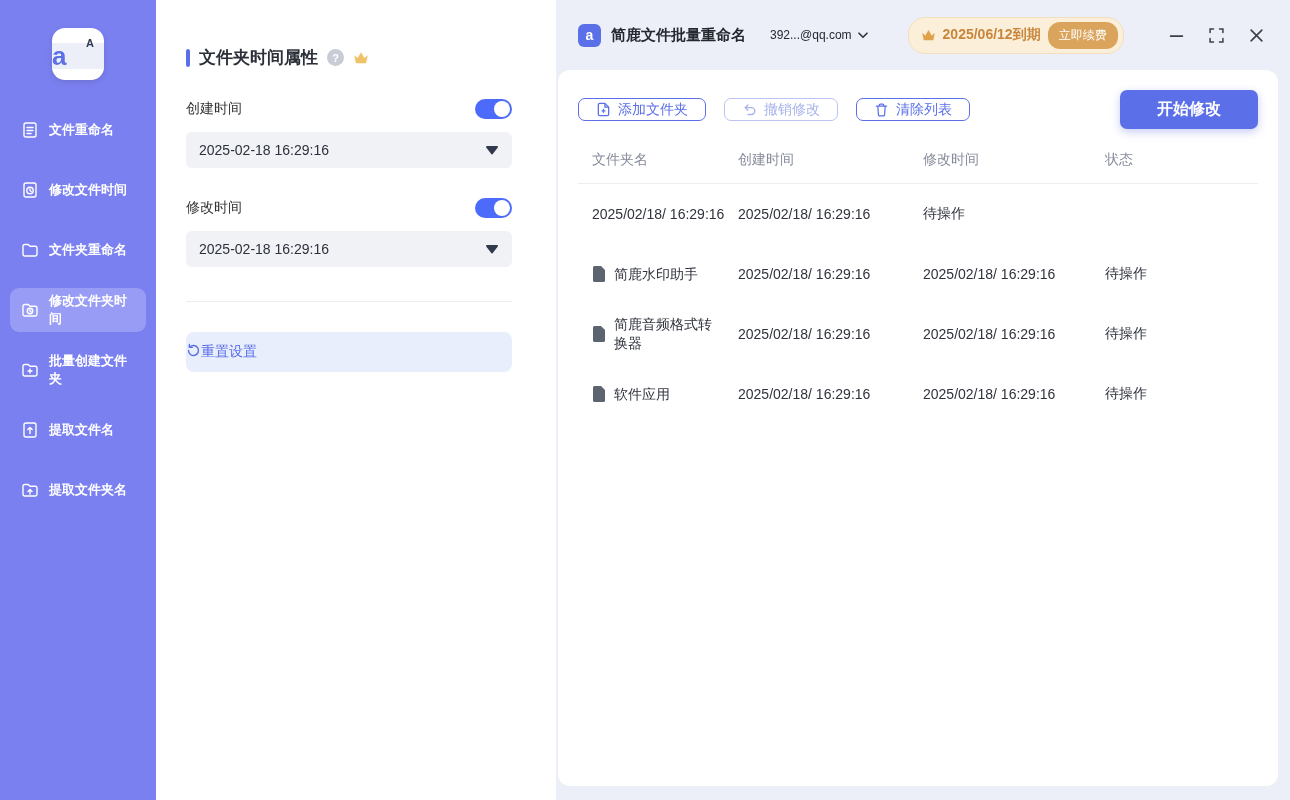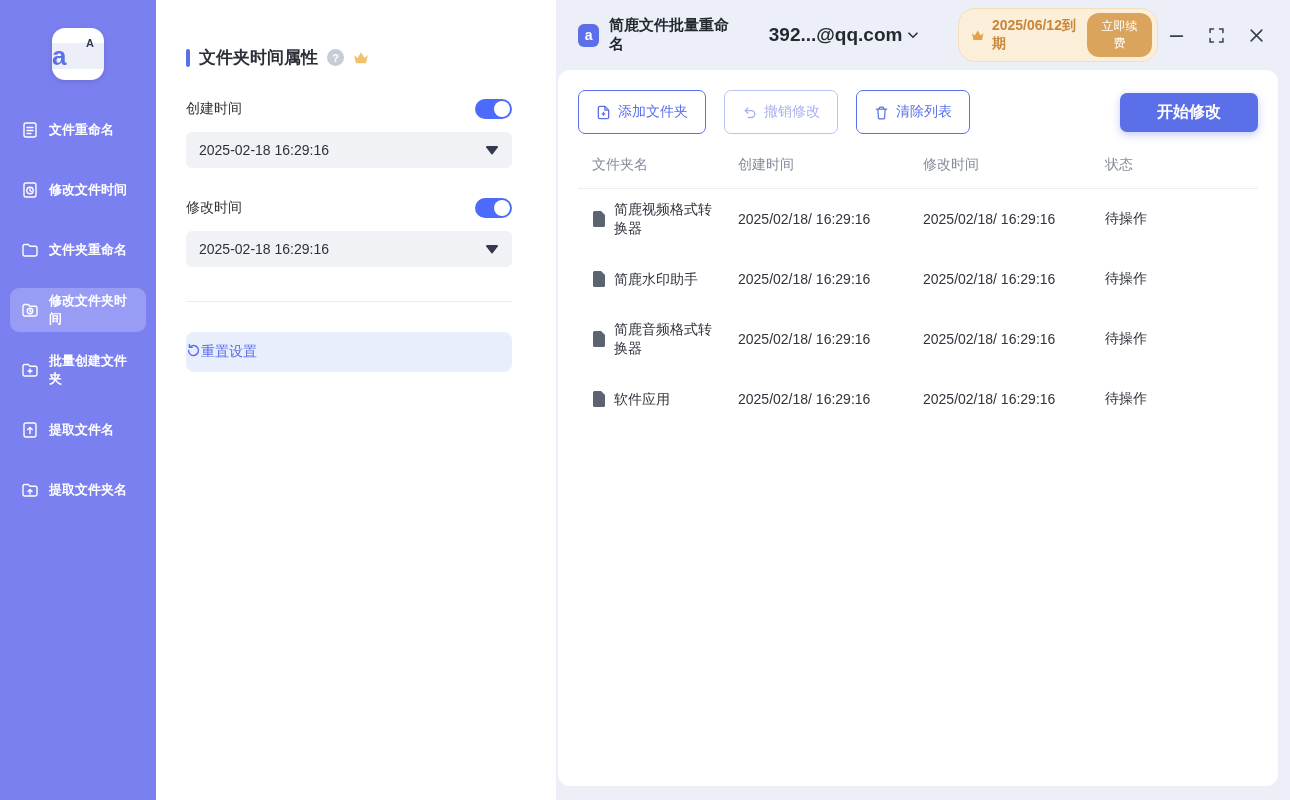--- a/index.html
+++ b/index.html
@@ -41,32 +41,32 @@
                color:#5B6FE8; font-size:14px; display:flex; align-items:center; justify-content:flex-start;
                gap:0; cursor:pointer; font-family:Liberation Serif, serif; }
 
   
   .main { flex:1; background:#EDEFF8; display:flex; flex-direction:column; min-width:0; }
   .topbar { height:70px; display:flex; align-items:center; padding:0 26px 0 22px; gap:10px; }
   .app-mini-icon { width:23px; height:23px; background:#5B6FE8; border-radius:6px; color:#fff;
                    display:flex; align-items:center; justify-content:center; font-size:14px; font-weight:bold; }
   .app-title { font-size:15px; font-weight:bold; color:#24282f; }
   .account { display:flex; align-items:center; gap:6px; margin-left:14px; cursor:pointer; }
-  .account-text { font-size:19px; font-weight:bold; color:#24282f;margin-left:12px; }
+  .account-text { font-size:12px; font-weight:normal; color:#24282f; }
   .expiry-pill { margin-left:30px; display:flex; align-items:center; gap:7px; background:#FBEFD9;
                  border:1px solid #F2DFBD; border-radius:17px; padding:4px 5px 4px 12px; }
   .expiry-text { font-size:14px; font-weight:bold; color:#C9863B; }
   .renew-btn { background:#DBA45C; color:#fff; font-size:12px; border:none; border-radius:12px;
                padding:5px 11px; cursor:pointer; font-family:inherit; }
   .win-controls { margin-left:auto; display:flex; align-items:center; gap:24px; }
   .win-btn { width:16px; height:16px; display:flex; align-items:center; justify-content:center; cursor:pointer; }
 
   .card { flex:1; background:#fff; border-radius:12px; margin:0 12px 14px 2px; padding:20px 20px; overflow:hidden; }
   .toolbar { display:flex; align-items:center; gap:18px; }
-  .btn-outline { height:44px; padding:0 17px; background:#fff; border:1px solid #5B6FE8; color:#5B6FE8;
+  .btn-outline { height:23px; padding:0 17px; background:#fff; border:1px solid #5B6FE8; color:#5B6FE8;
                  border-radius:7px; font-size:14px; display:inline-flex; align-items:center; gap:7px;
                  cursor:pointer; font-family:inherit; }
   .btn-outline.disabled { border-color:#BAC3F2; color:#A9B3ED; cursor:default; }
   .btn-primary { margin-left:auto; height:39px; padding:0 37px; background:#5B6FE8; border:none; border-radius:7px;
                  color:#fff; font-size:16px; font-weight:bold; cursor:pointer; font-family:Liberation Sans, sans-serif;
                  box-shadow:0 3px 8px rgba(91,111,232,.35); }
 
   .table { margin-top:22px; }
   .thead { display:grid; grid-template-columns:146px 185px 182px 1fr; padding:0 0 14px 14px;
            border-bottom:1px solid #EDEEF2; }
@@ -279,28 +279,20 @@
 
       <div class="table">
         <div class="thead">
           <span class="th">文件夹名</span>
           <span class="th">创建时间</span>
           <span class="th">修改时间</span>
           <span class="th">状态</span>
         </div>
 
         <div class="trow">
-          <span class="name-cell">
-            <span class="ficon">
-                <svg width="14" height="16" viewBox="0 0 14 16">
-                  <path d="M2.5 0h6.5l4 4v10.5A1.5 1.5 0 0 1 11.5 16h-9A1.5 1.5 0 0 1 1 14.5v-13A1.5 1.5 0 0 1 2.5 0z" fill="#5C6470"></path>
-                </svg>
-              </span>
-            <span class="name-text">简鹿视频格式转换器</span>
-          </span>
           <span class="td">2025/02/18/ 16:29:16</span>
           <span class="td">2025/02/18/ 16:29:16</span>
           <span class="td">待操作</span>
         </div>
 
         <div class="trow">
           <span class="name-cell">
             <span class="ficon">
                 <svg width="14" height="16" viewBox="0 0 14 16">
                   <path d="M2.5 0h6.5l4 4v10.5A1.5 1.5 0 0 1 11.5 16h-9A1.5 1.5 0 0 1 1 14.5v-13A1.5 1.5 0 0 1 2.5 0z" fill="#5C6470"></path>

